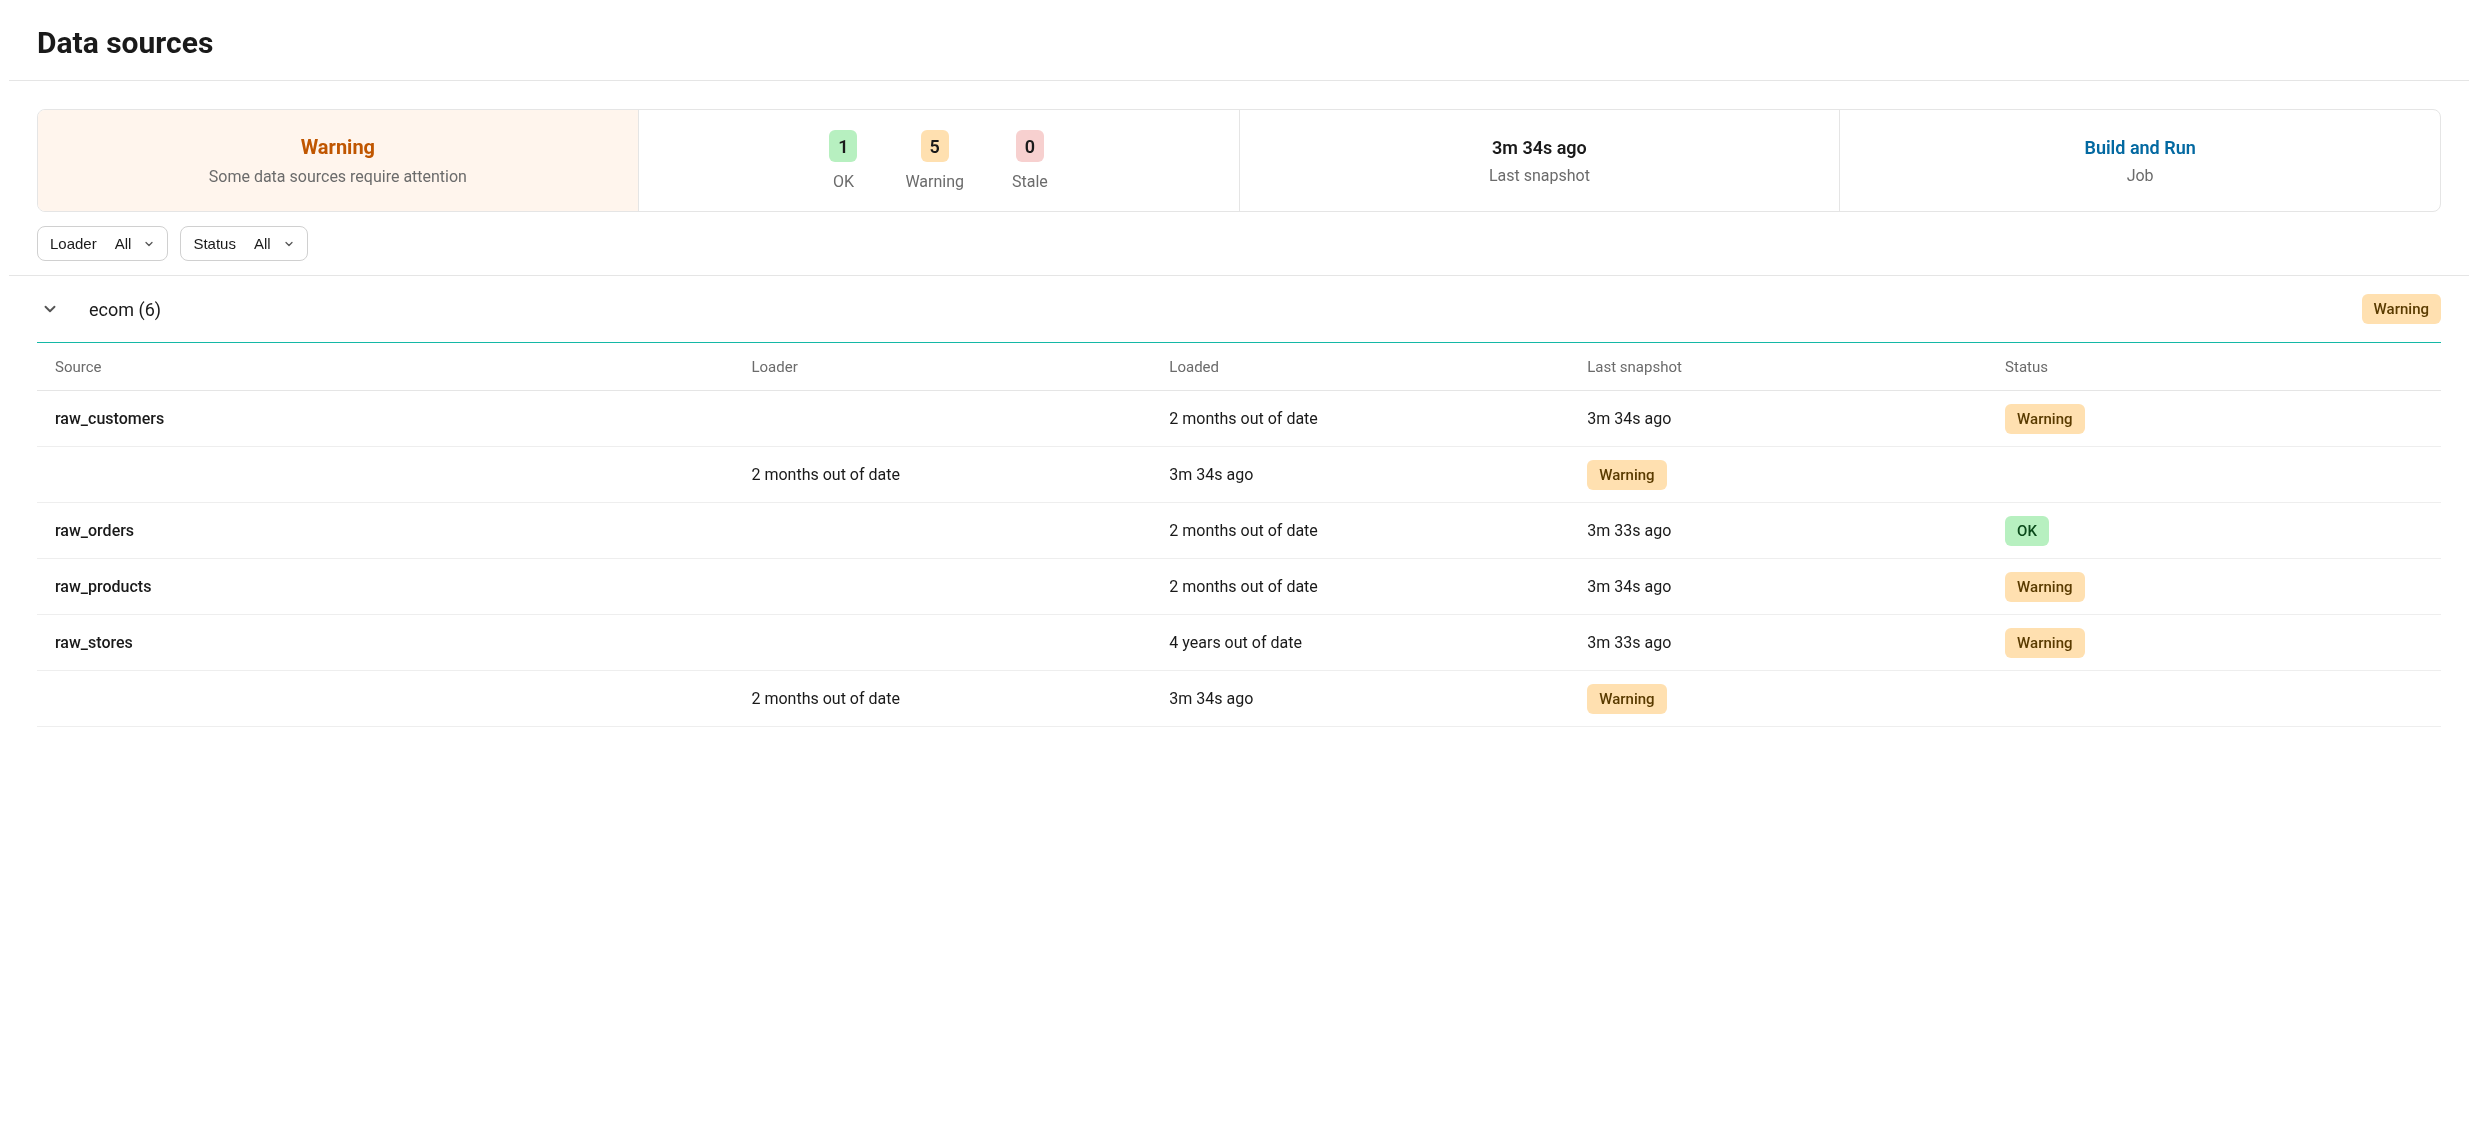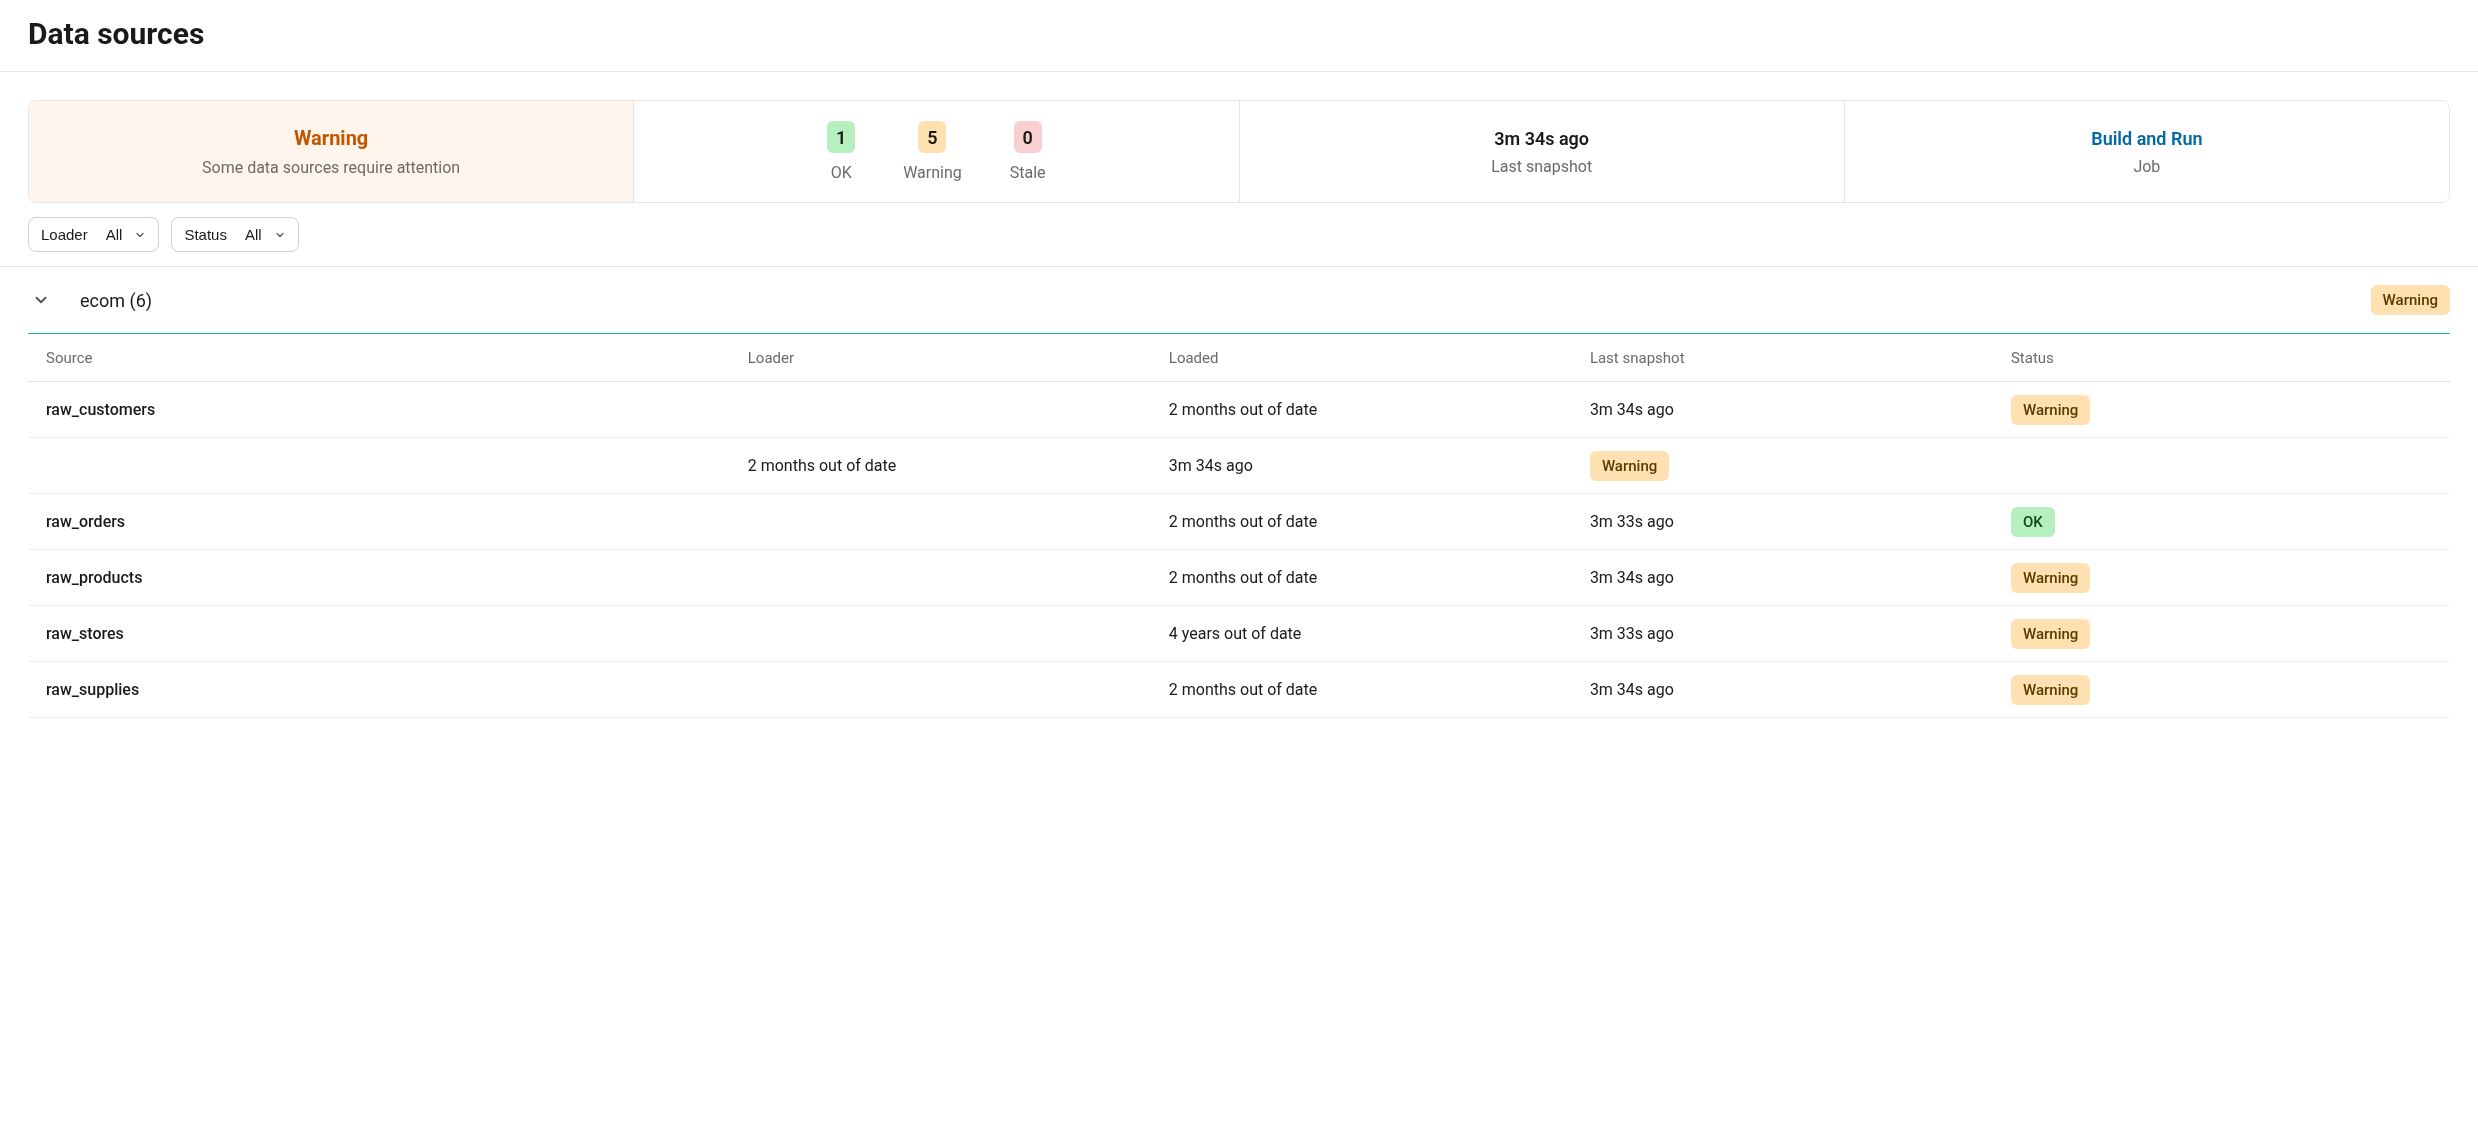--- a/index.html
+++ b/index.html
@@ -4,21 +4,21 @@
 <style>
   * { box-sizing: border-box; }
   body {
     margin: 0;
     font-family: -apple-system, BlinkMacSystemFont, "Segoe UI", Roboto, Helvetica, Arial, sans-serif;
     color: #1a1a1a;
     background: #fff;
     font-size: 16px;
   }
   .page {
-    padding: 0;
+    padding: 9px;
   }
   .header {
     padding: 16px 28px 20px 28px;
     border-bottom: 1px solid #e5e5e5;
   }
   .page-title {
     font-size: 30px;
     font-weight: 700;
     margin: 0;
     color: #1a1a1a;
@@ -303,21 +303,20 @@
             <div><span class="status-pill pill-warning">Warning</span></div>
           </div>
           <div class="table-row">
             <div class="src">raw_stores</div>
             <div></div>
             <div>4 years out of date</div>
             <div>3m 33s ago</div>
             <div><span class="status-pill pill-warning">Warning</span></div>
           </div>
           <div class="table-row">
-            <div class="src">raw_supplies</div>
             <div></div>
             <div>2 months out of date</div>
             <div>3m 34s ago</div>
             <div><span class="status-pill pill-warning">Warning</span></div>
           </div>
         </div>
     </div>
 
   </div>
 

